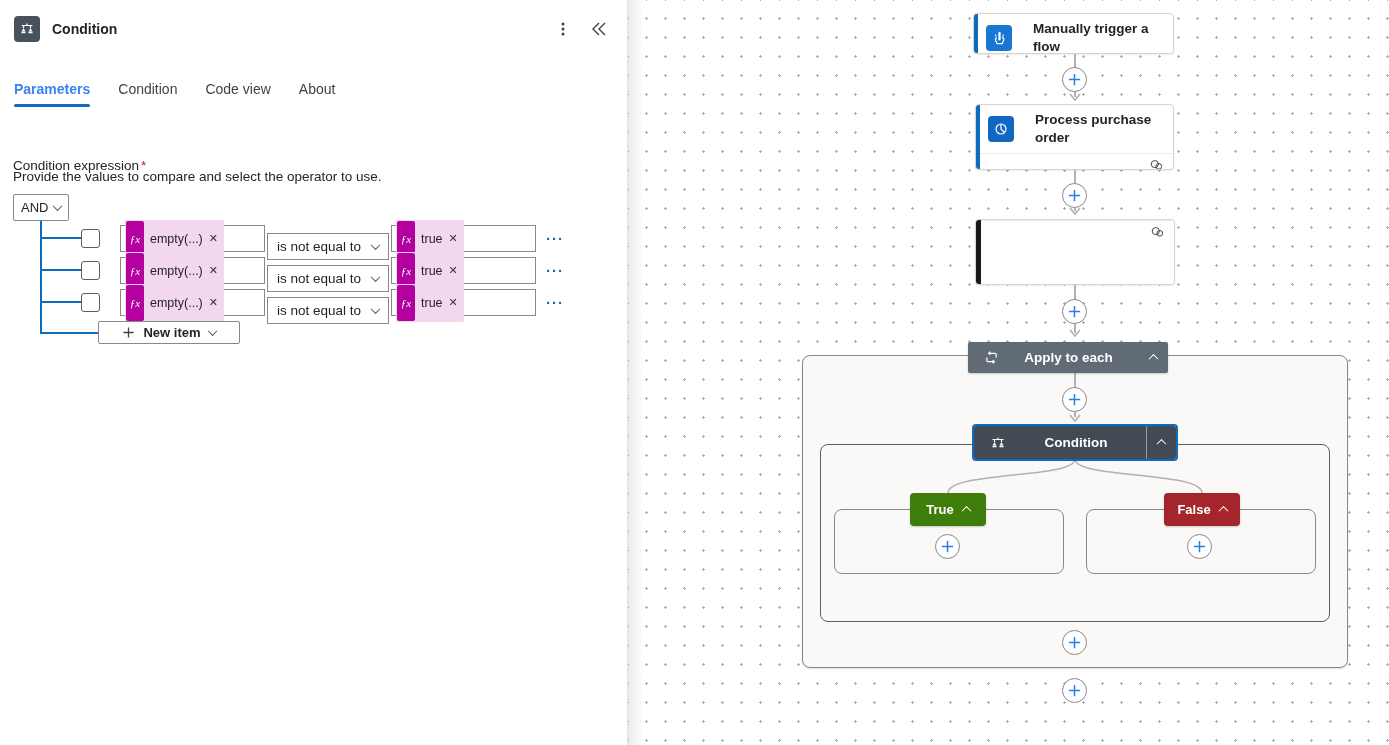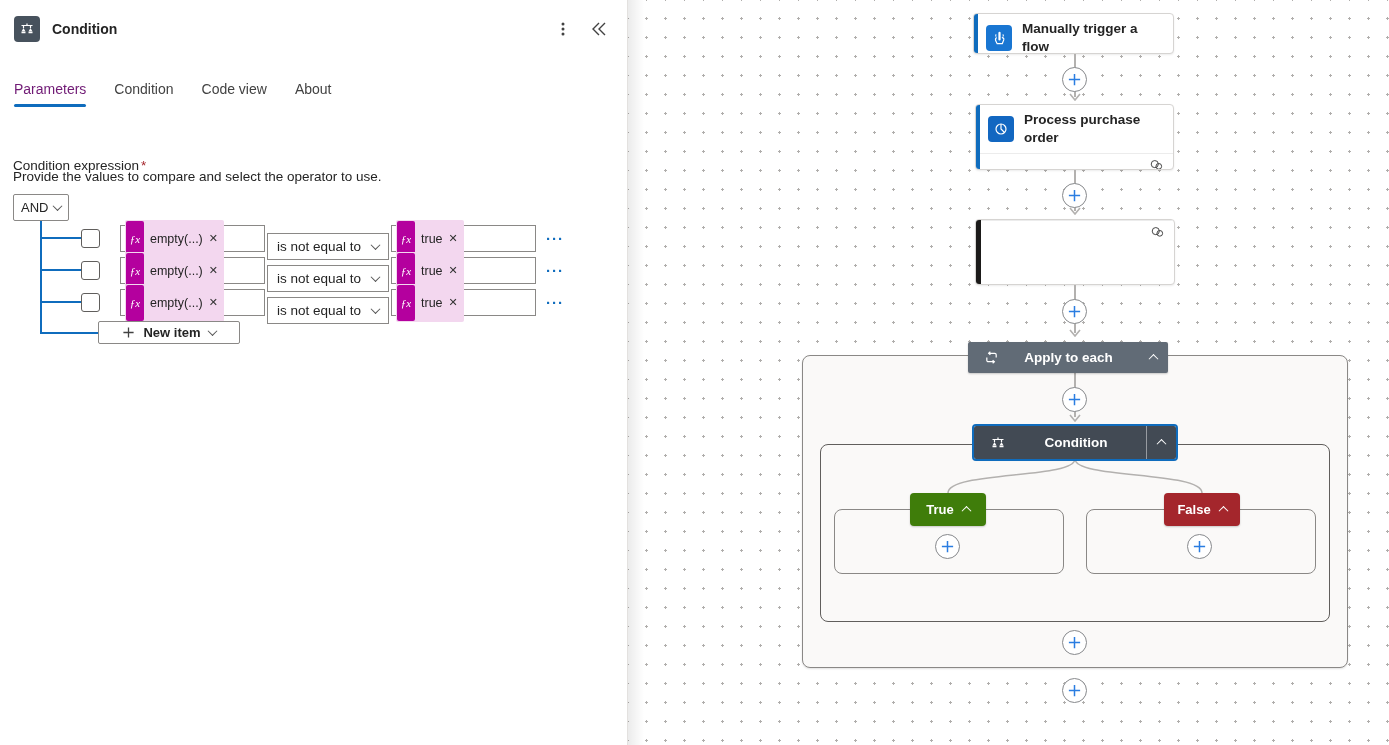--- a/index.html
+++ b/index.html
@@ -13,21 +13,21 @@
   .panel-header { display:flex; align-items:center; padding:15px 14px 0 14px; }
   .node-chip { width:26px; height:26px; border-radius:4px; background:#47525d;
     display:flex; align-items:center; justify-content:center; flex:none; }
   .panel-title { font-size:14px; font-weight:bold; margin-left:12px; flex:1; }
   .hdr-icon { width:28px; height:28px; display:flex; align-items:center; justify-content:center;
     cursor:pointer; border-radius:4px; }
   .hdr-icon + .hdr-icon { margin-left:8px; }
 
   .tabs { display:flex; gap:28px; padding:0 14px; margin-top:38px; }
   .tab { font-size:14px; color:#424242; padding-bottom:10px; position:relative; cursor:pointer; }
-  .tab.active { font-weight:normal; color:#701a75; }
+  .tab.active { font-weight:bold; color:#3b82f6; }
   .tab.active::after { content:""; position:absolute; left:0; right:0; bottom:0;
     height:3px; border-radius:2px; background:#0f6cbd; }
 
   .cond-label { position:absolute; left:13px; top:158px; font-size:13.5px; }
   .req { color:#a4262c; margin-left:2px; }
   .cond-desc { position:absolute; left:13px; top:169px; font-size:13.5px; }
 
   .and-box { position:absolute; left:13px; top:194px; width:56px; height:27px;
     border:1px solid #8a8886; border-radius:2px; background:#fff; display:flex;
     align-items:center; justify-content:space-between; padding:0 7px; font-size:13px; cursor:pointer; }
@@ -66,21 +66,21 @@
   
   .canvas { position:relative; width:761px; height:745px; background:#fff;
     background-image:radial-gradient(#b0aeac 1px, transparent 1.3px);
     background-size:19px 19px; background-position:9px 9px; }
   .canvas::after { content:""; position:absolute; left:0; top:0; bottom:0; width:16px;
     background:linear-gradient(to right, rgba(0,0,0,0.08), rgba(0,0,0,0)); pointer-events:none; }
 
   .card { position:absolute; background:#fff; border:1px solid #d6d4d2; border-radius:4px;
     box-shadow:0 1px 2px rgba(0,0,0,0.08); cursor:pointer; overflow:hidden; }
   .accent { position:absolute; left:0; top:0; bottom:0; width:4px; }
-  .card-main { display:flex; align-items:center; gap:10px; padding:6px 8px 6px 12px; }
+  .card-main { display:flex; align-items:center; gap:21px; padding:6px 8px 6px 12px; }
   .app-icon { width:26px; height:26px; border-radius:4px; flex:none; display:flex;
     align-items:center; justify-content:center; }
   .card-title { font-size:13.5px; font-weight:bold; line-height:1.35; }
   .card-foot { border-top:1px solid #ececec; height:22px; display:flex; align-items:center;
     justify-content:flex-end; padding:0 8px; }
 
   .scope { position:absolute; border-radius:8px; }
   .apply-scope { left:174px; top:355px; width:546px; height:313px;
     border:1px solid #8a8886; background:#faf9f8; box-shadow:0 1px 2px rgba(0,0,0,0.12); }
   .cond-scope { left:192px; top:444px; width:510px; height:178px; border:1.5px solid #605e5c; }

